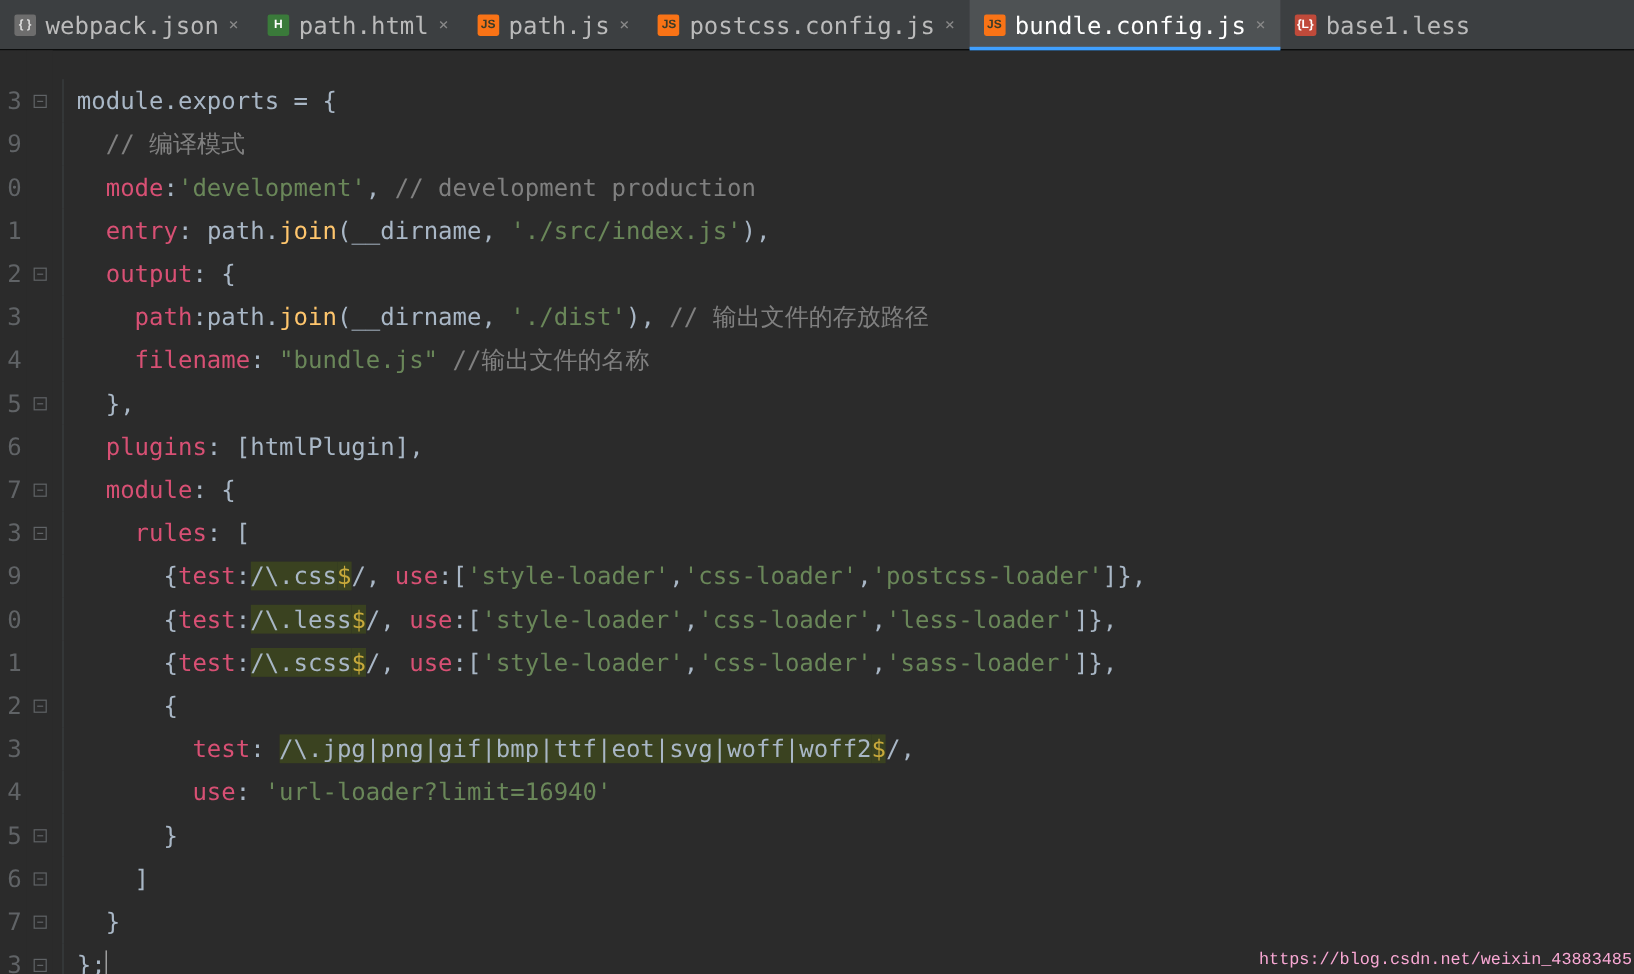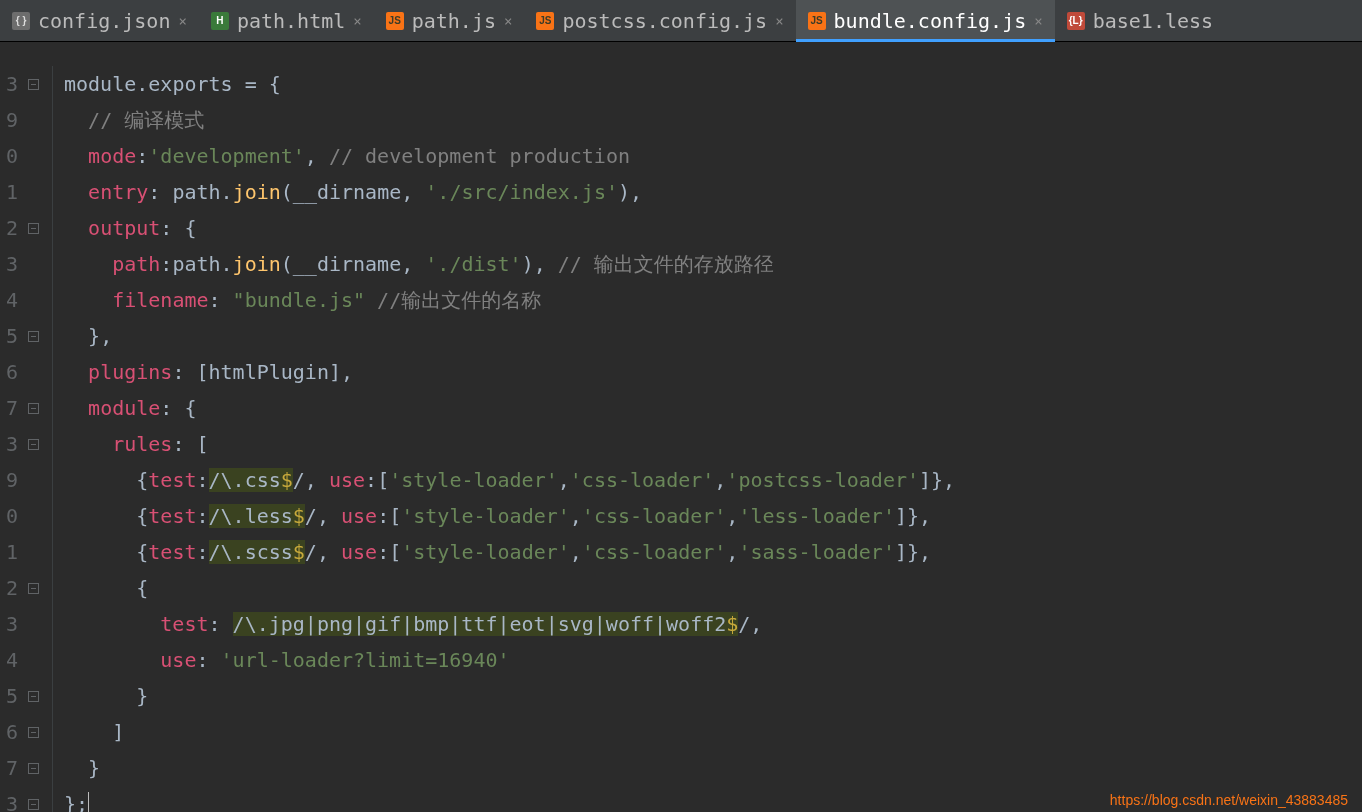--- a/index.html
+++ b/index.html
@@ -26,29 +26,29 @@
   .prop{color:#d85074}
   .fn{color:#ffc66d}
   .str{color:#6a8759}
   .cmt{color:#808080}
   .ident{color:#a9b7c6}
   .punc{color:#a9b7c6}
   .regex{color:#a9b7c6}
   .rx-end{color:#c7a93b}
   .rx-hl{background:#3a4220}
   .caret{display:inline-block;width:1px;height:24px;background:#bbbbbb;vertical-align:middle;margin-bottom:4px}
-  .watermark{position:absolute;right:14px;bottom:4px;color:#f97316;font-size:14px;font-family:Liberation Sans, sans-serif}
+  .watermark{position:absolute;right:2px;bottom:4px;color:#f9a8d4;font-size:14px;font-family:Liberation Mono, monospace}
 </style>
 </head>
 <body>
 
 <div class="tabbar">
   <div class="tab">
     <span class="icon icon-json">{ }</span>
-    <span>config.json</span>
+    <span>webpack.json</span>
     <span class="close">×</span>
   </div>
   <div class="tab">
     <span class="icon icon-html">H</span>
     <span>path.html</span>
     <span class="close">×</span>
   </div>
   <div class="tab">
     <span class="icon icon-js">JS</span>
     <span>path.js</span>

